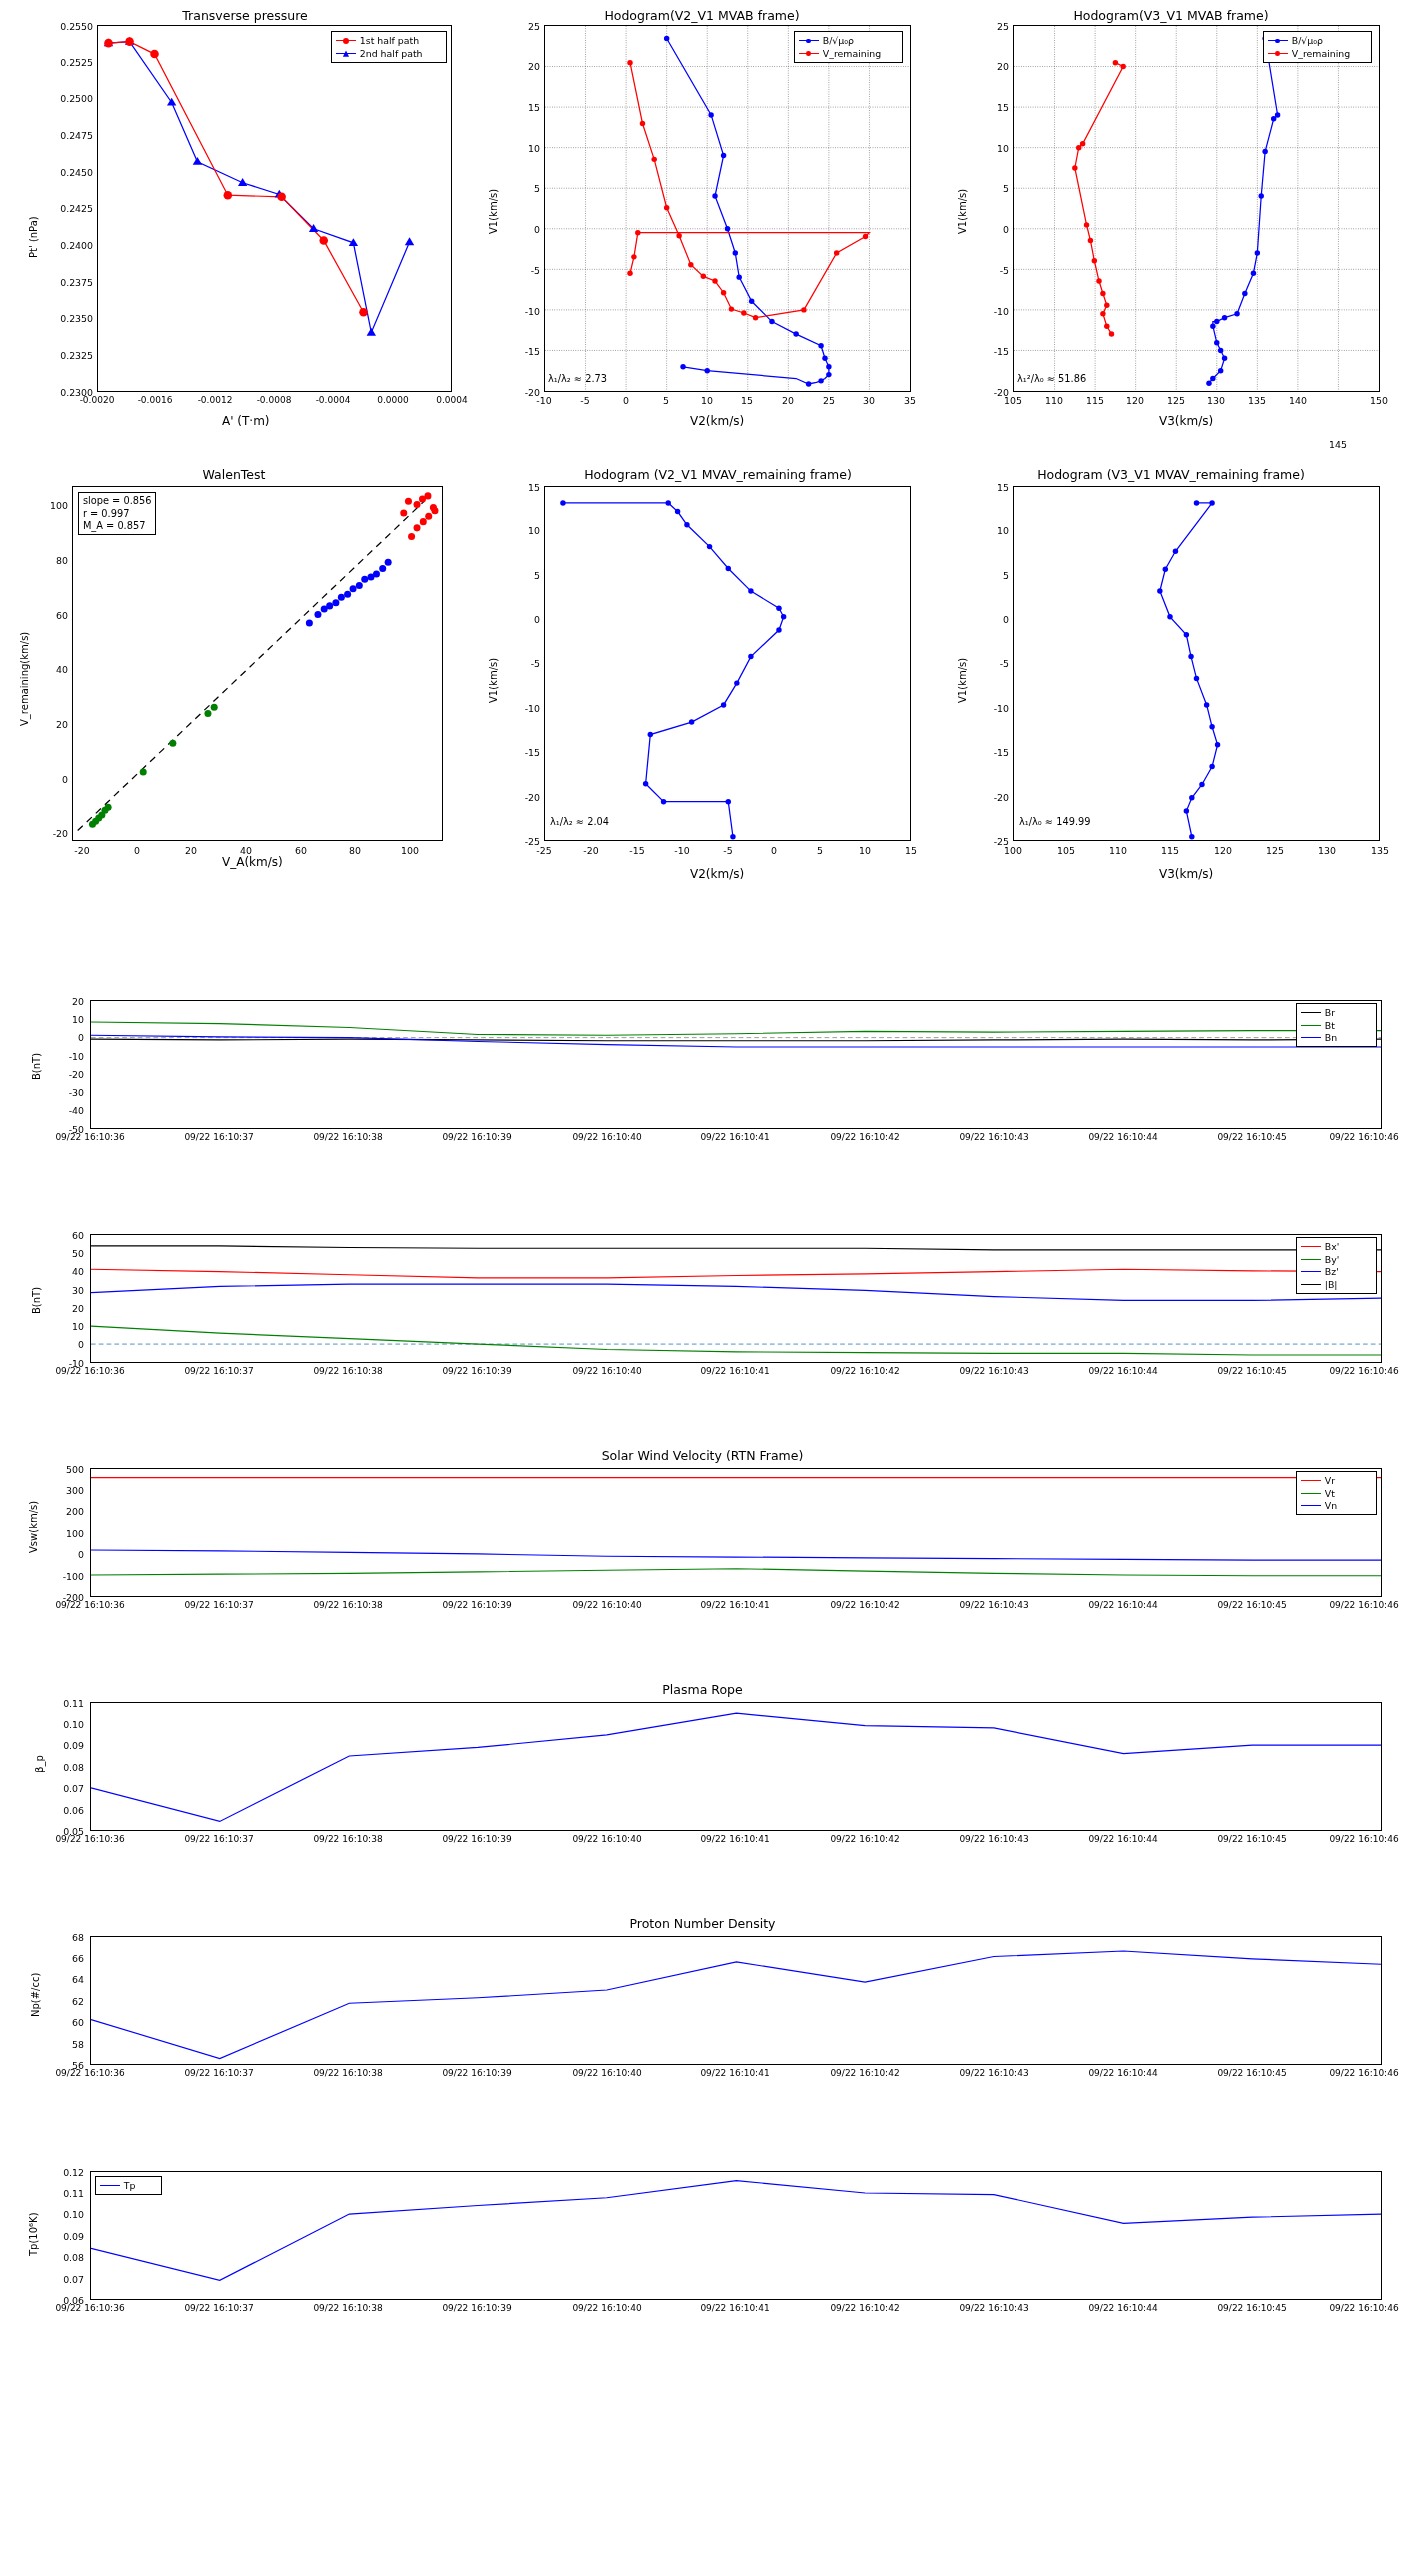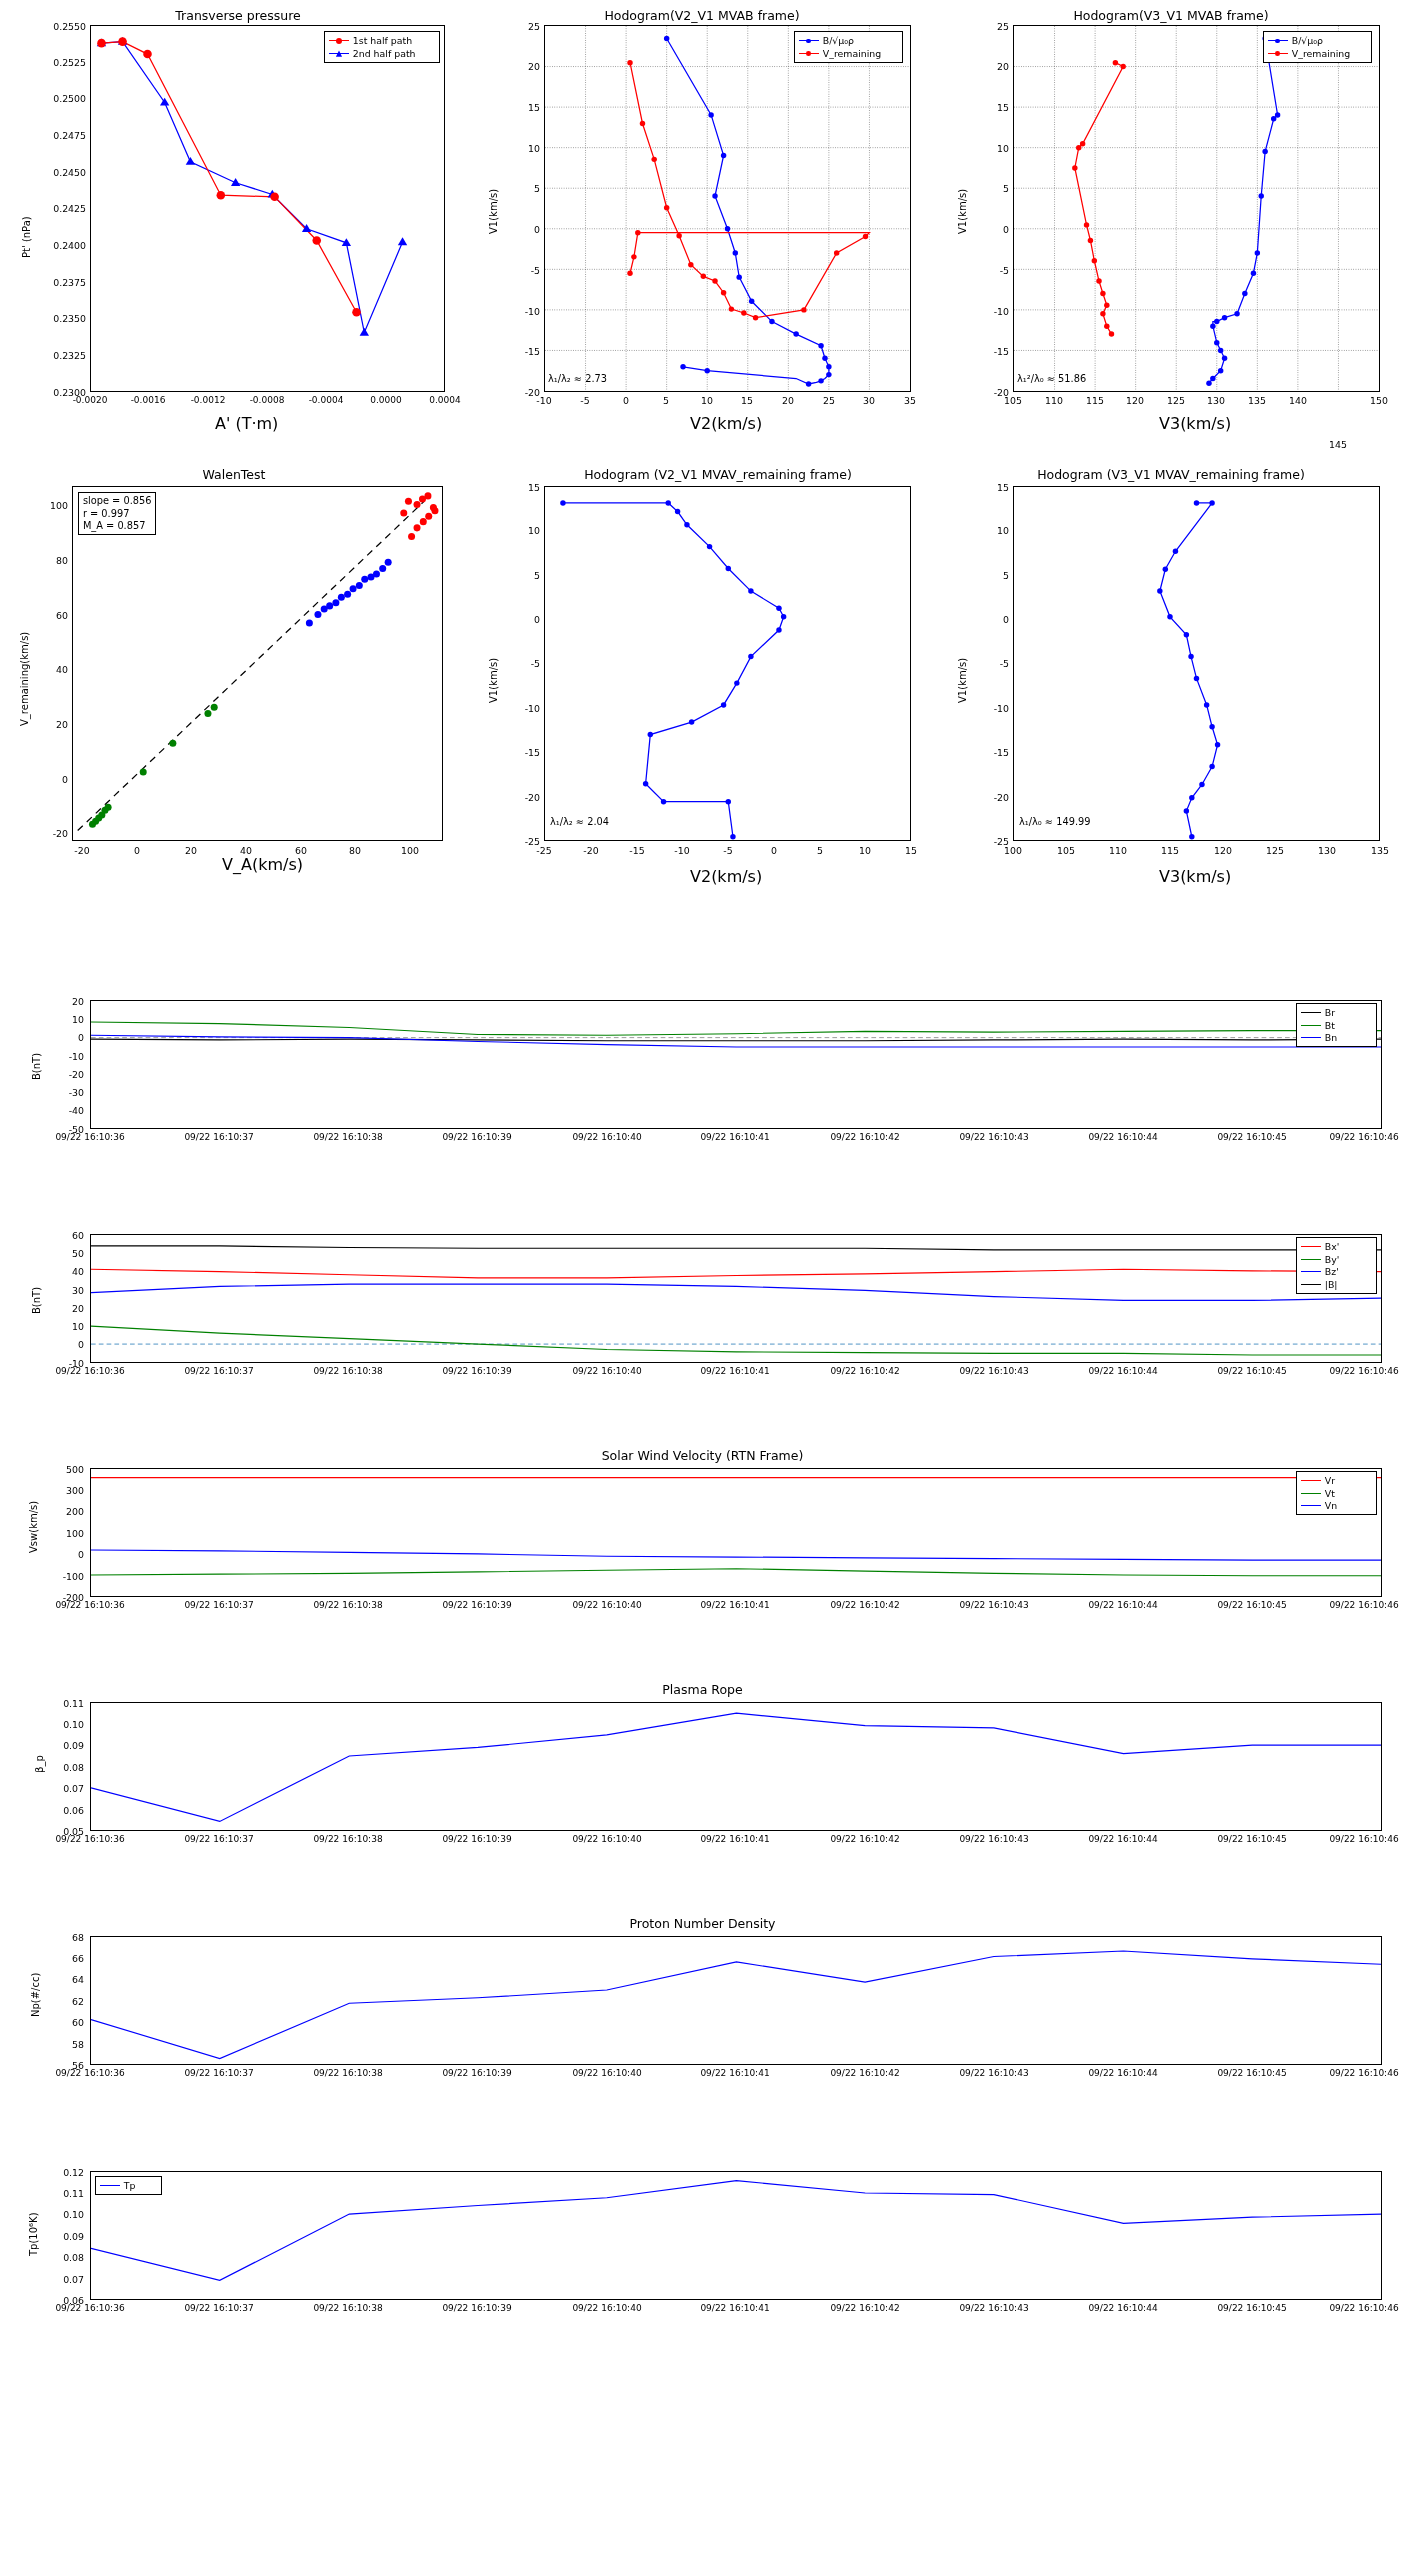--- a/index.html
+++ b/index.html
@@ -2,41 +2,41 @@
 <html style="font-size:12.5px"><head>
 <meta charset="utf-8">
 <style>
   html,body{margin:0;padding:0;background:#ffffff;}
   body{width:1405px;height:2576px;font-family:"DejaVu Sans",sans-serif;color:#000;}
   .page{position:relative;width:1405px;height:2576px;}
   .panel{position:absolute;box-sizing:border-box;}
   .plotbox{position:absolute;box-sizing:border-box;border:0.8px solid #000;background:#fff;overflow:hidden;}
   .title{position:absolute;width:100%;text-align:center;font-size:12.5px;font-family:"DejaVu Sans",sans-serif;}
   .ylabel{position:absolute;transform-origin:0 0;transform:rotate(-90deg);font-size:10px;white-space:nowrap;}
-  .xlabel{position:absolute;text-align:center;font-size:16px;white-space:nowrap;}
+  .xlabel{position:absolute;text-align:center;font-size:12px;white-space:nowrap;}
   .xt{position:absolute;font-size:9.4px;white-space:nowrap;transform:translateX(-50%);}
   .xt-small{position:absolute;font-size:9px;white-space:nowrap;transform:translateX(-50%);}
   .yt{position:absolute;font-size:9.4px;white-space:nowrap;transform:translateY(-50%);text-align:right;}
   .legend{position:absolute;box-sizing:border-box;border:0.8px solid #000;background:#fff;font-size:9.4px;padding:2.3px 3.9px;}
   .legend .row{display:flex;align-items:center;height:12.5px;white-space:nowrap;}
   .legend .swatch{display:inline-block;width:20px;height:0;border-top:1.2px solid #000;margin-right:3.9px;position:relative;}
   .legend .mk{position:absolute;left:7px;top:-3.1px;width:6.2px;height:6.2px;}
   .annot{position:absolute;font-size:9.8px;white-space:nowrap;}
   .boxannot{position:absolute;border:0.8px solid #000;background:#fff;font-size:9.8px;padding:2.3px 3.9px;line-height:1.25;}
   svg{display:block;}
   .gridline{stroke:#000;stroke-width:0.8;stroke-dasharray:1 2;opacity:.75;}
   .zeroline{stroke:#1f77b4;stroke-width:1;stroke-dasharray:6 4;}
   .grayline{stroke:#808080;stroke-width:1;stroke-dasharray:6 4;}
 </style>
 </head>
 <body>
 
 <div class="page">
 
-<div class="panel" style="left:4px;top:0;width:468px;height:445px;">
+<div class="panel" style="left:11px;top:0;width:468px;height:445px;">
   <div class="title" style="left:0;top:7.8px;">Transverse pressure</div>
   <div class="plotbox" style="left:86px;top:25px;width:355px;height:367px;">
     <svg width="354" height="365" viewBox="0 0 453 468">
 
       <polyline points="13,22 40,20 94,98 127,174 185,201 232,216 276,260 327,278 350,393 399,277" fill="none" stroke="#0000ff" stroke-width="1.6"></polyline>
 
       <polyline points="13,22 40,20 72,36 166,217 235,219 289,275 340,367" fill="none" stroke="#ff0000" stroke-width="1.6"></polyline>
       <g fill="#0000ff">
         <polygon points="13,16 19,26 7,26"></polygon>
             <polygon points="40,14 46,24 34,24"></polygon>

